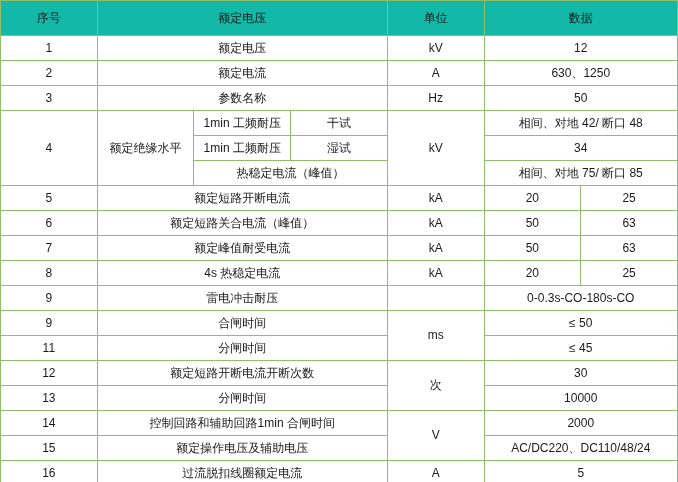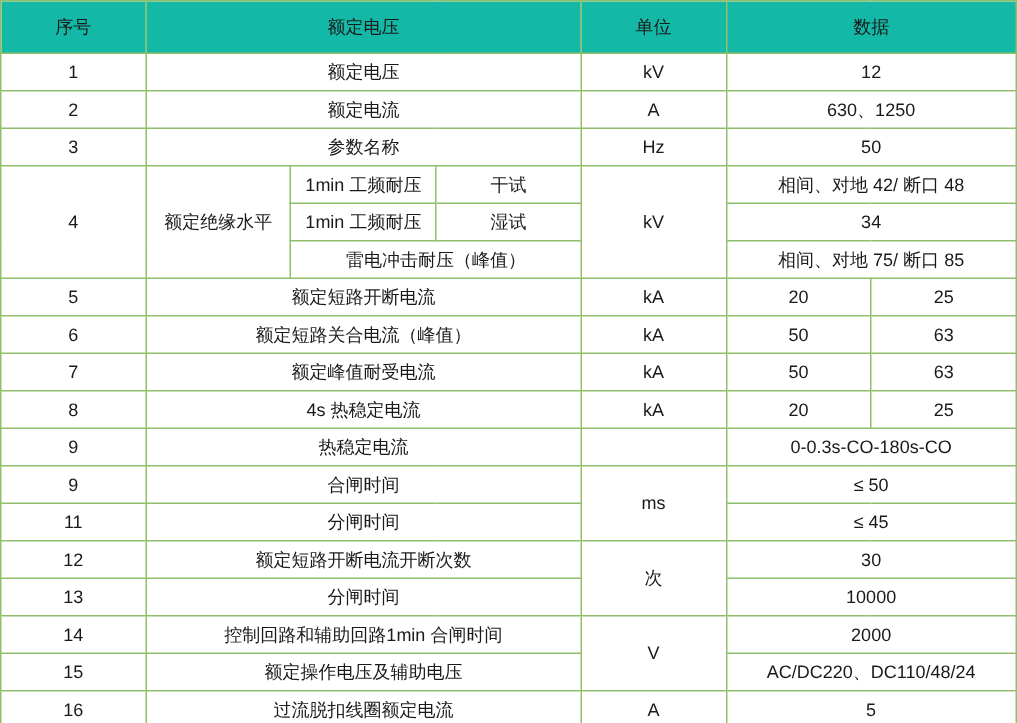--- a/index.html
+++ b/index.html
@@ -98,21 +98,21 @@
       <td class="sub-label">干试</td>
       <td class="unit" rowspan="3">kV</td>
       <td colspan="2">相间、对地 42/ 断口 48</td>
     </tr>
     <tr>
       <td>1min 工频耐压</td>
       <td class="sub-label">湿试</td>
       <td colspan="2">34</td>
     </tr>
     <tr>
-      <td colspan="2">雷电冲击耐压（峰值）</td>
+      <td colspan="2">热稳定电流（峰值）</td>
       <td colspan="2">相间、对地 75/ 断口 85</td>
     </tr>
 
     <tr>
       <td class="idx">5</td>
       <td colspan="3">额定短路开断电流</td>
       <td class="unit">kA</td>
       <td>20</td>
       <td>25</td>
     </tr>
@@ -136,21 +136,21 @@
     <tr>
       <td class="idx">8</td>
       <td colspan="3">4s 热稳定电流</td>
       <td class="unit">kA</td>
       <td>20</td>
       <td>25</td>
     </tr>
 
     <tr>
       <td class="idx">9</td>
-      <td colspan="3">热稳定电流</td>
+      <td colspan="3">雷电冲击耐压</td>
       <td class="unit"></td>
       <td colspan="2" class="nowrap">0-0.3s-CO-180s-CO</td>
     </tr>
 
     <tr>
       <td class="idx">9</td>
       <td colspan="3">合闸时间</td>
       <td class="unit" rowspan="2">ms</td>
       <td colspan="2">≤ 50</td>
     </tr>

